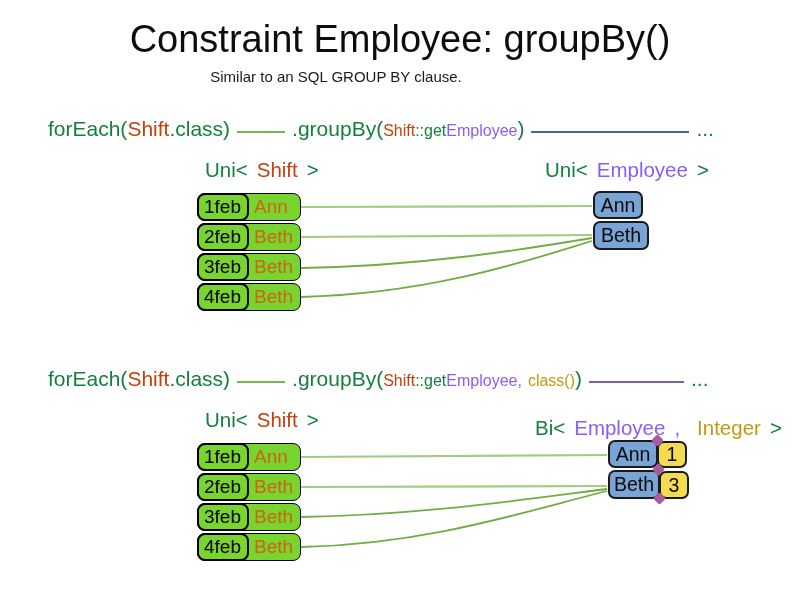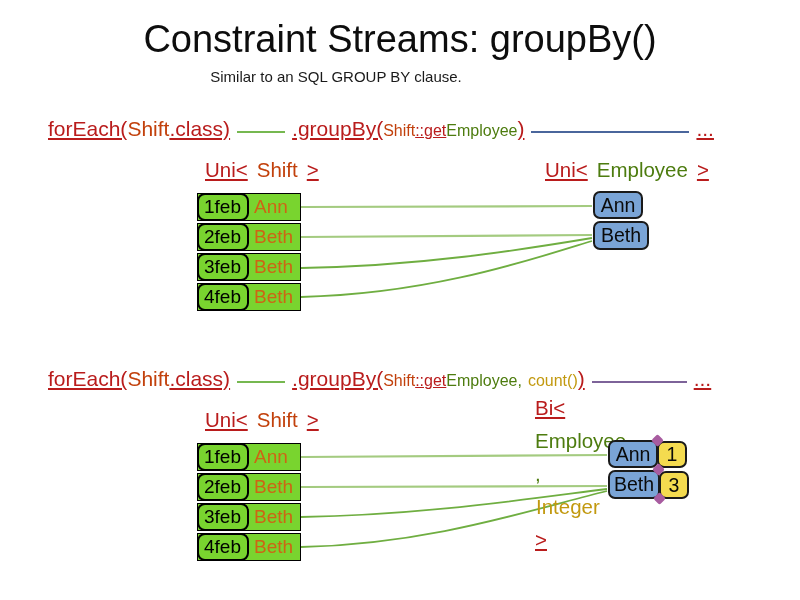--- a/index.html
+++ b/index.html
@@ -9,55 +9,55 @@
   }
   
   .title{position:absolute;top:18px;left:0;width:800px;text-align:center;
          font-size:38px;color:#0d0d0d;}
   .subtitle{position:absolute;top:68px;left:0;width:672px;text-align:center;
             font-size:15px;color:#1a1a1a;}
   
   .codeline{position:absolute;display:flex;align-items:baseline;height:30px;white-space:pre;}
   .tok-big{font-size:21px;}
   .tok-sm{font-size:16px;}
-  .c-black{color:#b91c1c;text-decoration:underline;}
+  .c-black{color:#15803d;}
   .c-green{color:#c2410c;}
-  .c-blue{color:#4d7c0f;}
+  .c-blue{color:#8b5cf6;}
   .c-orange{color:#CE6414;}
   .c-gold{color:#C2990F;}
   .hseg{height:2px;align-self:center;margin:0 7px;}
   .hseg-green{width:48px;background:#76B850;}
   .hseg-blue{width:158px;background:#4A669C;}
   .hseg-purple{width:95px;background:#7D6399;}
   
   .typelabel{position:absolute;display:flex;font-size:20.5px;gap:9px;}
   
   .shift-table{position:absolute;}
   .srow{position:relative;width:104px;height:28px;background:#79D42F;
-        border:1.5px solid #000;border-radius:0;margin-bottom:2px;box-sizing:border-box;}
+        border:1.5px solid #000;border-radius:8px;margin-bottom:2px;box-sizing:border-box;}
   .date-cell{position:absolute;left:-1.5px;top:-1.5px;height:28px;width:52px;
              background:#79D42F;border:2.3px solid #000;border-radius:8px;
              box-sizing:border-box;display:flex;align-items:center;justify-content:center;
              font-size:19px;color:#000;}
   .name-cell{position:absolute;left:56px;top:0;height:25px;display:flex;align-items:center;
              font-size:19px;}
   
   .ebox{position:absolute;background:#7AA4D6;border:2px solid #1a1a1a;border-radius:7px;
         display:flex;align-items:center;justify-content:center;font-size:19.5px;
         color:#0a0a0a;box-sizing:border-box;}
   .ybox{background:#F4DB4F;}
   .diamond{position:absolute;width:9px;height:9px;background:#A85CA0;
            transform:rotate(45deg);border-radius:2px;}
   
   .overlay{position:absolute;left:0;top:0;pointer-events:none;}
 </style>
 </head>
 <body>
 
-<div class="title">Constraint Streams: groupBy()</div>
+<div class="title">Constraint Employee: groupBy()</div>
 <div class="subtitle">Similar to an SQL GROUP BY clause.</div>
 
 <svg class="overlay" width="800" height="600" viewBox="0 0 800 600">
 
   <path d="M301 207 L592 206" stroke="#A4CB80" stroke-width="2.2" fill="none"></path>
   <path d="M301 237 L592 235" stroke="#A4CB80" stroke-width="2.2" fill="none"></path>
   <path d="M301 268 C420 266 520 250 592 238" stroke="#6FAE41" stroke-width="1.8" fill="none"></path>
   <path d="M301 297 C430 294 530 260 592 241" stroke="#6FAE41" stroke-width="1.8" fill="none"></path>
 
   <path d="M301 457 L607 455" stroke="#A4CB80" stroke-width="2.2" fill="none"></path>
@@ -116,36 +116,36 @@
 <div class="codeline" style="left:48px;top:367px;">
   <span class="tok-big c-black">forEach(</span>
   <span class="tok-big c-green">Shift</span>
   <span class="tok-big c-black">.class)</span>
   <span class="hseg hseg-green"></span>
   <span class="tok-big c-black">.groupBy(</span>
   <span class="tok-sm c-green">Shift</span>
   <span class="tok-sm c-black">::get</span>
   <span class="tok-sm c-blue">Employee</span>
   <span class="tok-sm c-blue">,</span>
-  <span class="tok-sm c-gold" style="margin-left:6px;">count()</span>
+  <span class="tok-sm c-gold" style="margin-left:6px;">class()</span>
   <span class="tok-big c-black">)</span>
   <span class="hseg hseg-purple"></span>
   <span class="tok-big c-black">...</span>
 </div>
 
 <div class="typelabel" style="left:205px;top:408px;">
   <span class="c-black">Uni&lt;</span>
   <span class="c-green">Shift</span>
   <span class="c-black">&gt;</span>
 </div>
-<div class="typelabel" style="left:535px;top:396px;flex-direction:column;">
+<div class="typelabel" style="left:535px;top:416px;">
   <span class="c-black">Bi&lt;</span>
   <span class="c-blue">Employee</span>
   <span class="c-blue">,</span>
-  <span class="c-gold" style="margin-left:1px;">Integer</span>
+  <span class="c-gold" style="margin-left:8px;">Integer</span>
   <span class="c-black">&gt;</span>
 </div>
 
 <div class="shift-table" style="left:197px;top:443px;">
   <div class="srow">
     <div class="date-cell">1feb</div>
     <div class="name-cell c-orange">Ann</div>
   </div>
   <div class="srow">
     <div class="date-cell">2feb</div>

